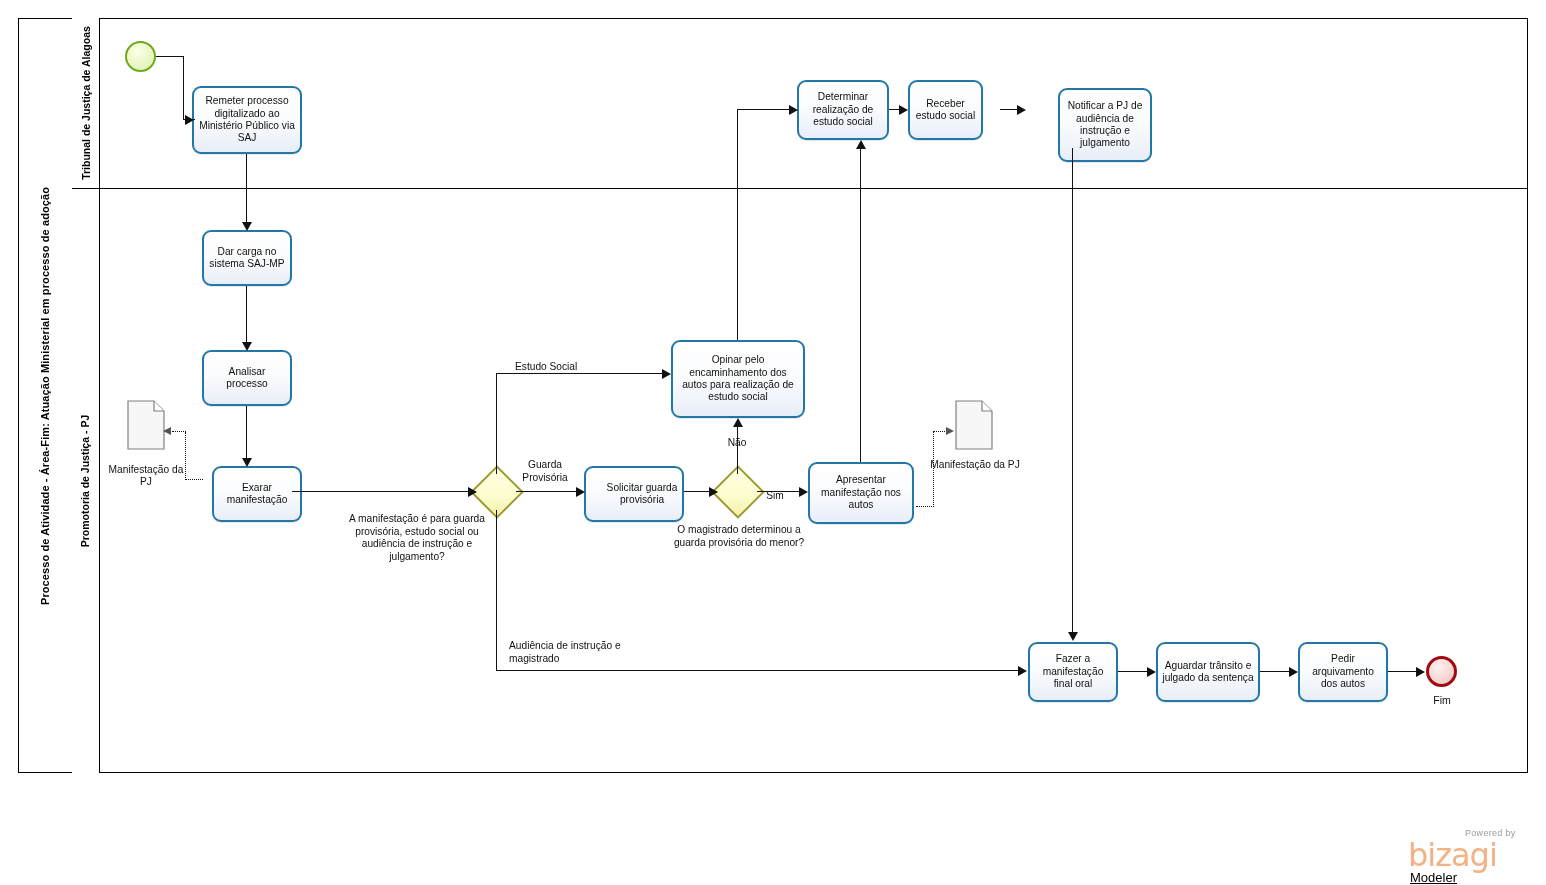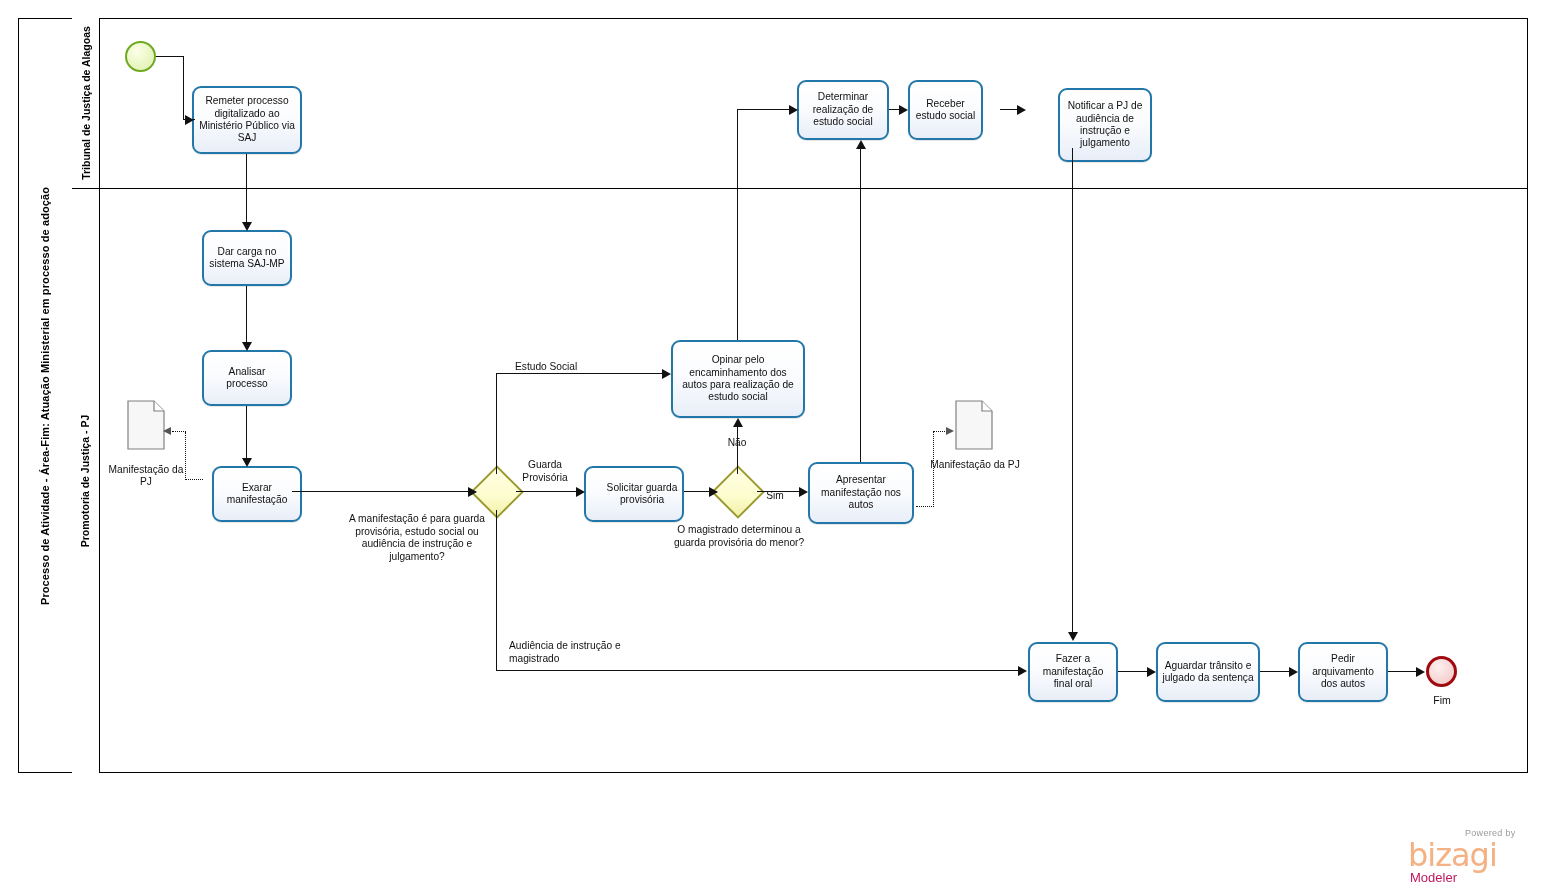--- a/index.html
+++ b/index.html
@@ -60,21 +60,21 @@
   .assoc-arr{position:absolute;width:0;height:0;
      border-top:4px solid transparent;border-bottom:4px solid transparent;border-left:8px solid #555;}
 
   .flow-label{position:absolute;font-size:10.2px;line-height:12.5px;color:#111;}
   .ctr{text-align:center;}
 
   
   .bizagi{position:absolute;}
   .bz-powered{position:absolute;font-size:9px;color:#9a9a9a;letter-spacing:.3px;}
   .bz-name{position:absolute;font-size:32px;color:#F4B183;letter-spacing:-1px;font-family:"DejaVu Sans",sans-serif;font-weight:400;}
-  .bz-modeler{position:absolute;font-size:13px;color:#be185d;}
+  .bz-modeler{position:absolute;font-size:13px;color:#000000;text-decoration:underline;}
 </style>
 </head>
 <body>
 
 <div id="canvas">
 
   <div class="pool" style="left:18px;top:18px;width:1510px;height:755px;">
     <div class="pool-header">
       <span>Processo de Atividade - Área-Fim: Atuação Ministerial em processo de adoção</span>
     </div>

